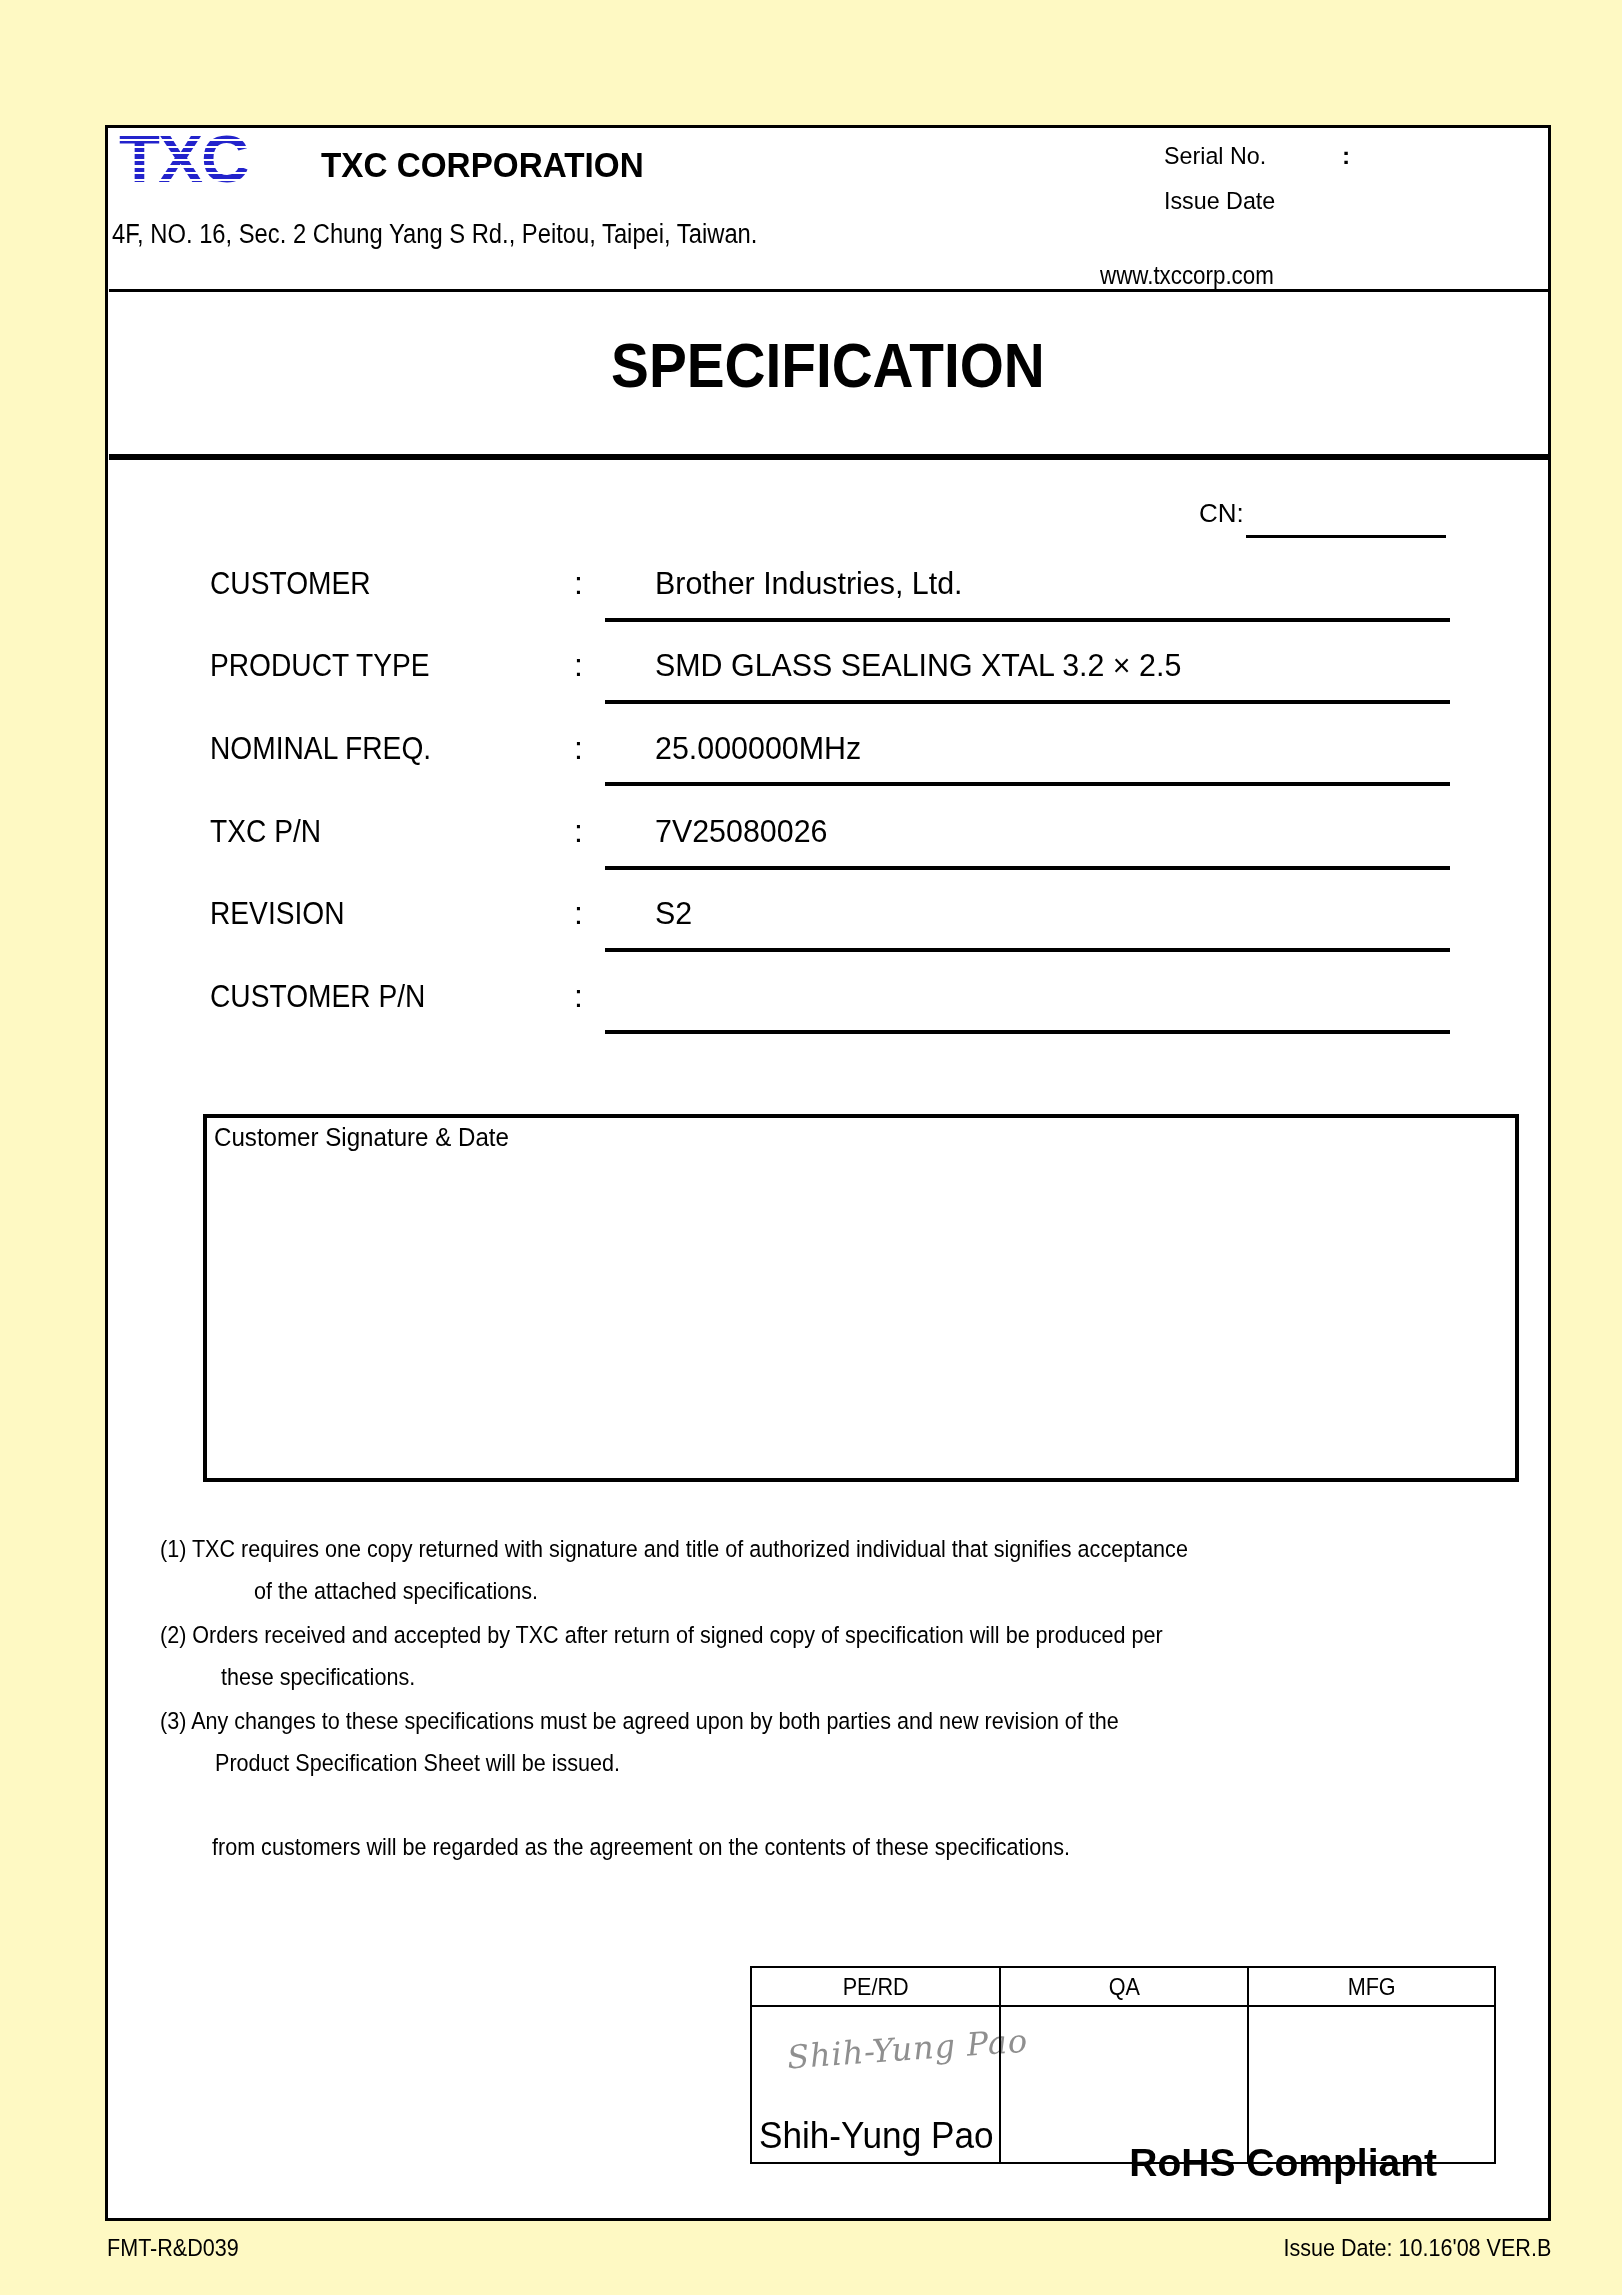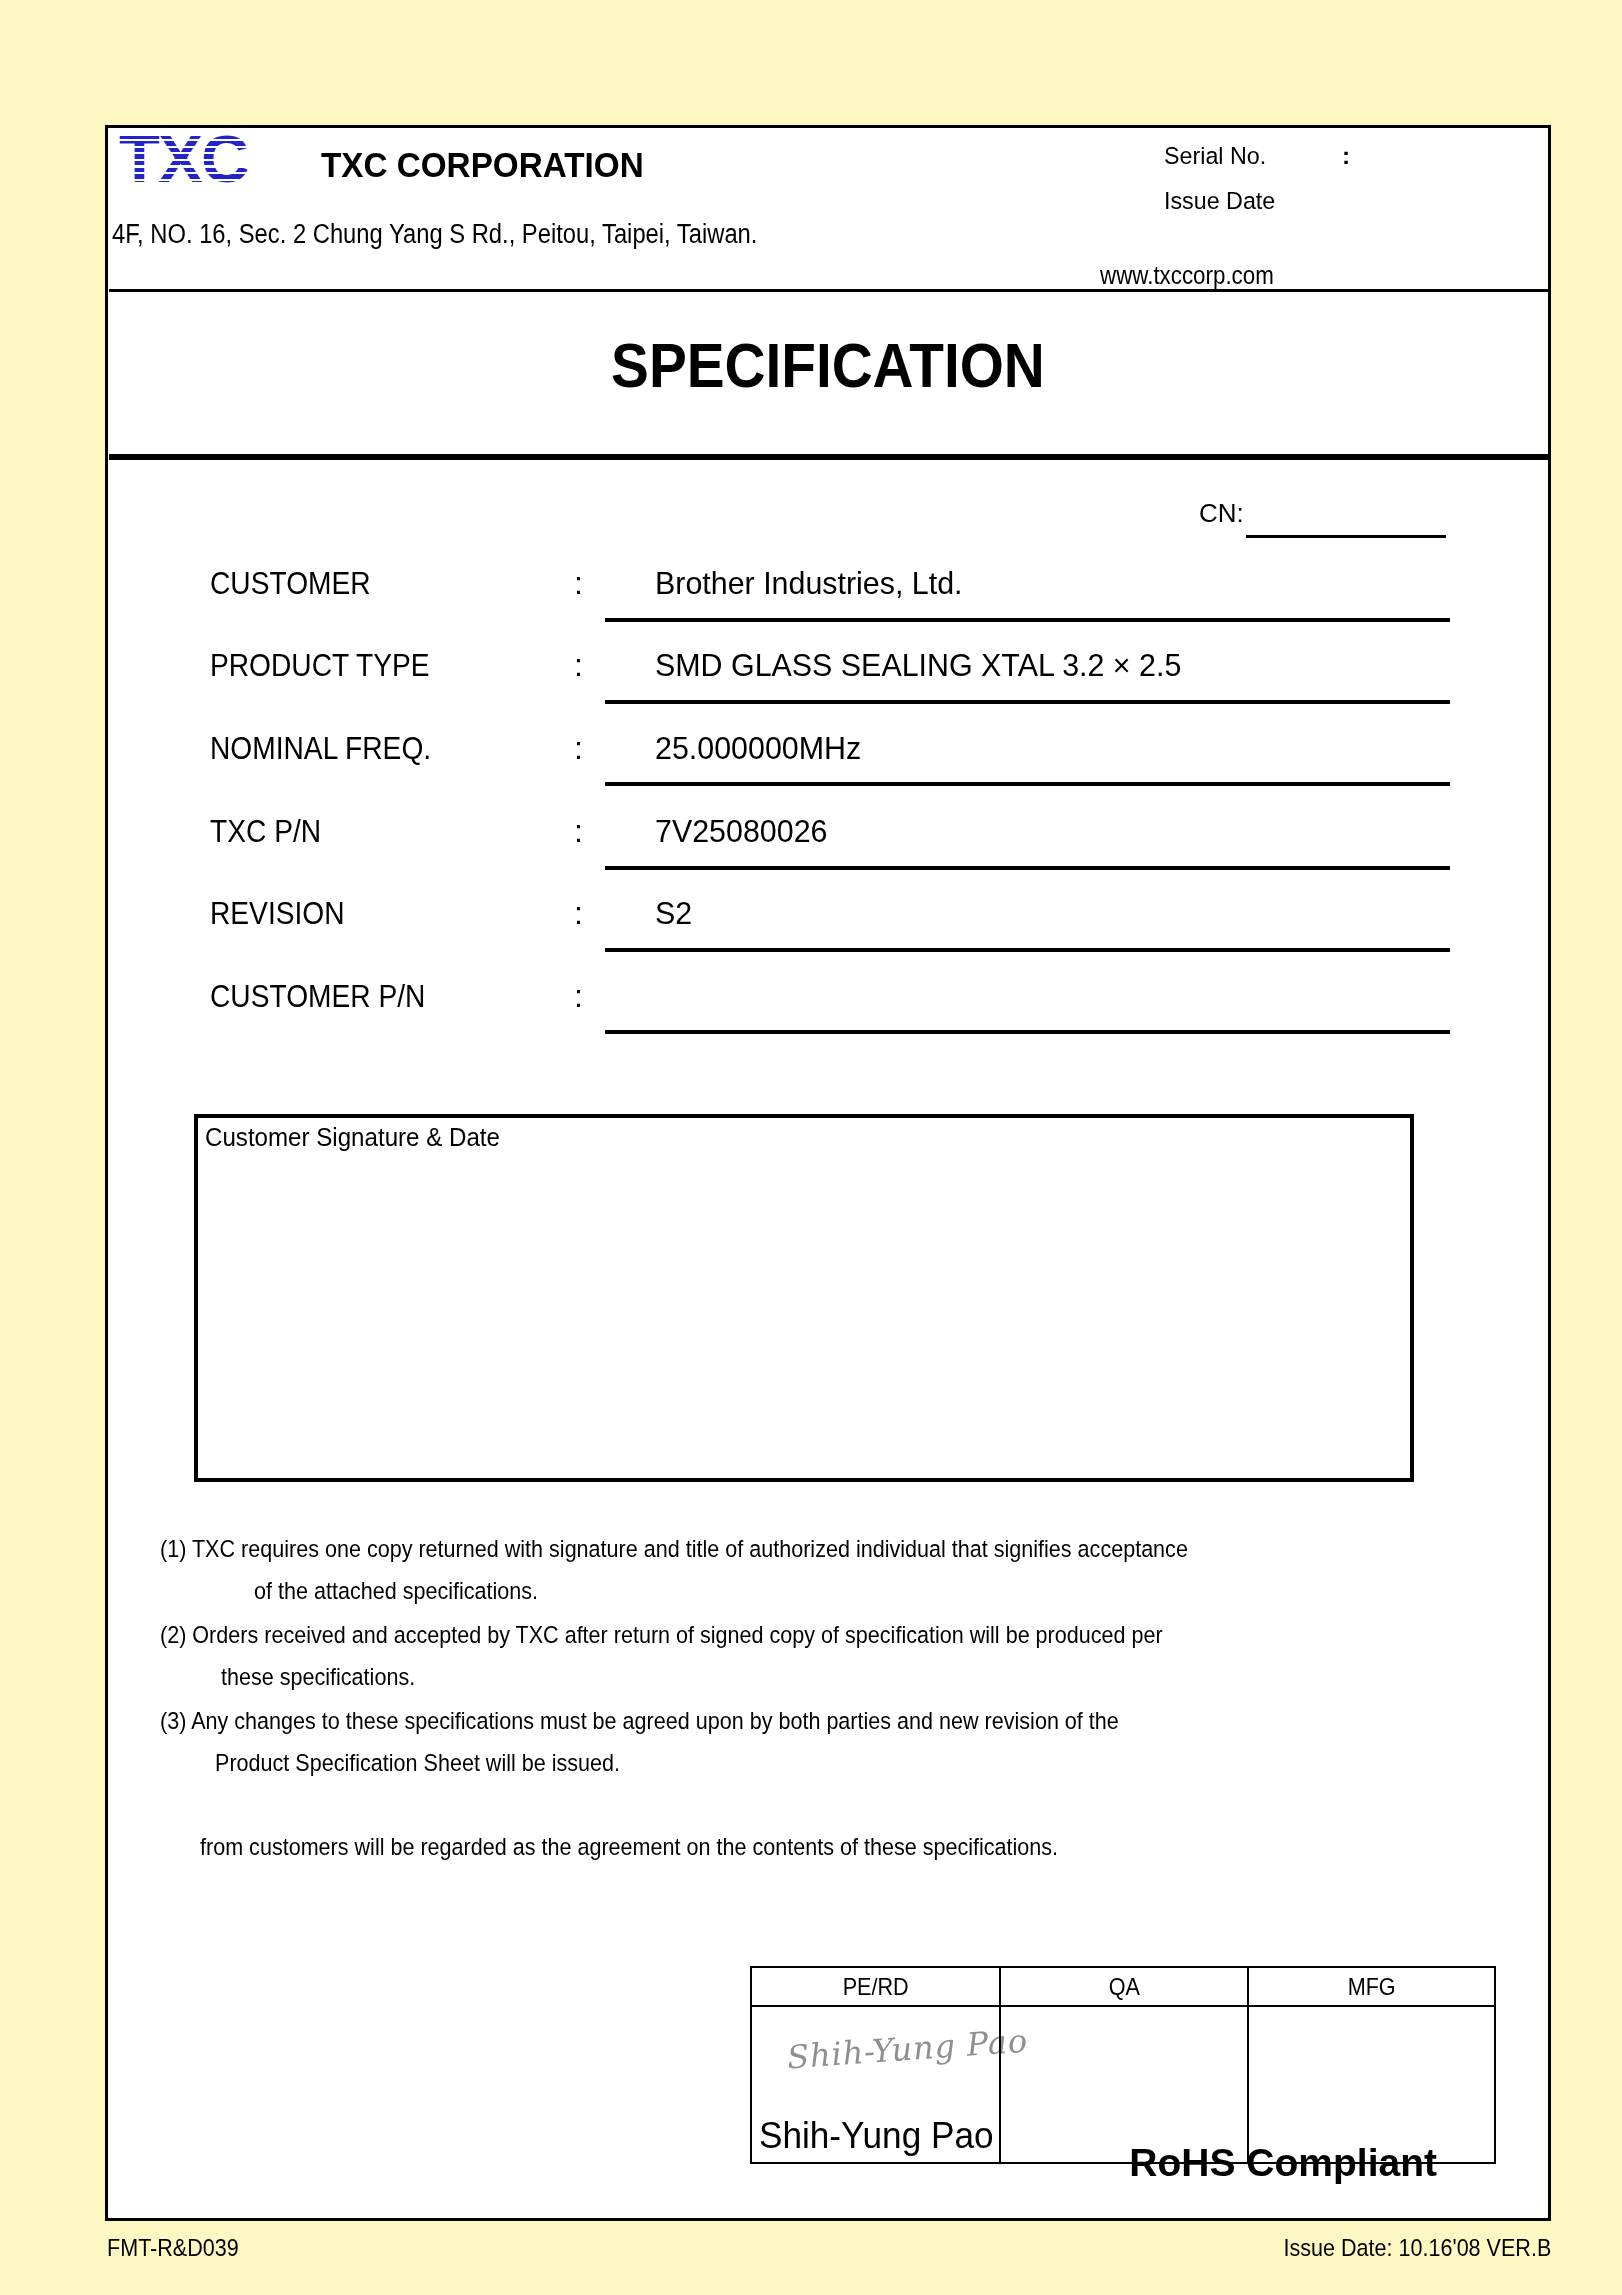--- a/index.html
+++ b/index.html
@@ -51,22 +51,22 @@
   }
   .cn-label { position: absolute; left: 1199px; top: 498px; font-size: 26px; }
   .cn-line  { position: absolute; left: 1246px; top: 535px; width: 200px; height: 2.6px; background: #000; }
 
   .f-label { position: absolute; left: 210px; font-size: 32px; }
   .f-colon { position: absolute; left: 574px; font-size: 32px; }
   .f-value { position: absolute; left: 655px; font-size: 32px; }
   .f-line  { position: absolute; left: 605px; width: 845px; height: 3.5px; background: #000; }
 
   .sigbox {
-    position: absolute; left: 194px; top: 1114px;
-    width: 1220px; height: 368px;
+    position: absolute; left: 203px; top: 1114px;
+    width: 1316px; height: 368px;
     border: 4.4px solid #000;
   }
   .sigbox-label { position: absolute; left: 7px; top: 5.3px; font-size: 25.4px; }
 
   .note { position: absolute; font-size: 24.5px; }
 
   .appr {
     position: absolute; left: 750px; top: 1966px;
     width: 746px; height: 198px;
     border: 2.6px solid #000;
@@ -160,21 +160,21 @@
   <div class="sigbox">
     <div class="sigbox-label"><span class="nw95">Customer Signature &amp; Date</span></div>
   </div>
 
   <div class="note" style="left:160px; top:1535px;"><span class="nw">(1) TXC requires one copy returned with signature and title of authorized individual that signifies acceptance</span></div>
   <div class="note" style="left:215px; top:1577px;margin-left:39px;"><span class="nw">of the attached specifications.</span></div>
   <div class="note" style="left:160px; top:1621px;"><span class="nw">(2) Orders received and accepted by TXC after return of signed copy of specification will be produced per</span></div>
   <div class="note" style="left:221px; top:1663px;"><span class="nw">these specifications.</span></div>
   <div class="note" style="left:160px; top:1707px;"><span class="nw">(3) Any changes to these specifications must be agreed upon by both parties and new revision of the</span></div>
   <div class="note" style="left:215px; top:1749px;"><span class="nw">Product Specification Sheet will be issued.</span></div>
-  <div class="note" style="left:200px; top:1833px;"><span class="nw">from customers will be regarded as the agreement on the contents of these specifications.</span></div>
+  <div class="note" style="left:212px; top:1833px;"><span class="nw">from customers will be regarded as the agreement on the contents of these specifications.</span></div>
 
   <div class="appr">
     <div class="appr-h">
         <span class="nwc">PE/RD</span>
       </div>
     <div class="appr-h bl">
         <span class="nwc">QA</span>
       </div>
     <div class="appr-h bl">
         <span class="nwc">MFG</span>

